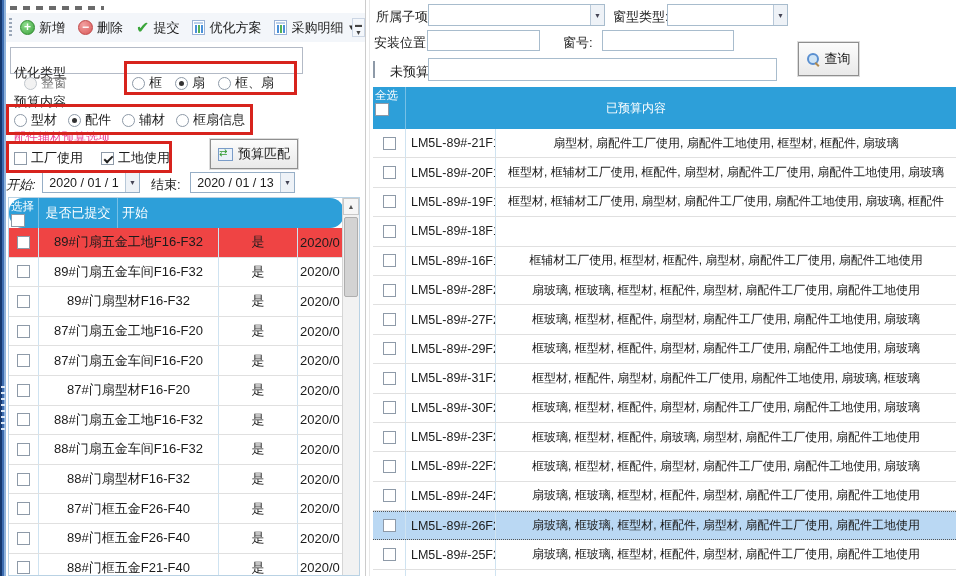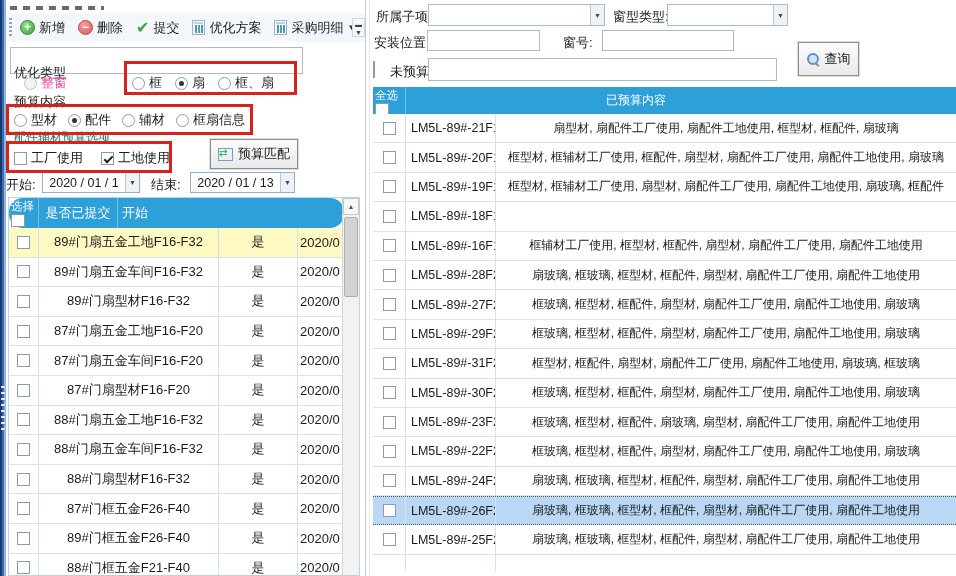--- a/index.html
+++ b/index.html
@@ -28,29 +28,29 @@
   .ic-report::before { content:""; position:absolute; left:1px; top:1px; width:9px; height:2px; background:#bcd0ea; }
   .ic-report::after { content:""; position:absolute; left:2px; bottom:1px; width:8px; height:8px;
     background:linear-gradient(90deg,#4a90d9 0 2px,transparent 2px 3px,#54b054 3px 5px,transparent 5px 6px,#4a90d9 6px 8px);
     background-position:bottom; }
   .caret { font-size:8px; color:#333; }
   .overflow-btn { left:352px; top:18px; width:13px; height:19px; background:#f4f7fb; border:1px solid #ccd6e4; font-size:7px; color:#444; text-align:center; line-height:8px; padding-top:2px; }
 
   .search-input { left:10px; top:47px; width:293px; height:27px; border:1px solid #b3bac6; background:#fff; font-size:13px; padding:0 4px; }
 
   .lbl { font-size:13px; color:#222; }
-  .lbl-sm { font-size:12px; color:#0f766e; }
+  .lbl-sm { font-size:12px; color:#ec4899; }
   .redbox { border:3px solid #d7231d; background:transparent; z-index:5; pointer-events:none; }
 
   .optrow { display:flex; align-items:center; }
   .opt { display:flex; align-items:center; gap:4px; }
   .radio { width:13px; height:13px; border-radius:50%; border:1px solid #8e9aa8; background:#fff; position:relative; flex:0 0 13px; }
   .radio.sel::after { content:""; position:absolute; left:3px; top:3px; width:5px; height:5px; border-radius:50%; background:#333; }
   .radio.dis { border-color:#c0c6cc; background:#f2f2f2; }
-  .dim { color:#ec4899; }
+  .dim { color:#737373; }
   .cb { width:13px; height:13px; border:1px solid #8e9aa8; background:#fff; position:relative; flex:0 0 13px; }
   .cb.on::after { content:""; position:absolute; left:2px; top:3px; width:7px; height:3px; border-left:2px solid #222; border-bottom:2px solid #222; transform:rotate(-45deg); }
   .cb.hdr { width:14px; height:14px; }
 
   .btn3d { border:1px solid #8f8f8f; outline:1px solid #dcdcdc; background:linear-gradient(#fcfcfc,#e9e9e9); display:flex; align-items:center; justify-content:center; gap:5px; font-size:13px; cursor:default; }
   .ic-match { width:15px; height:13px; background:#eaf1fa; border:1px solid #7a9cc8; position:relative; }
   .ic-match::after { content:"\21C4"; position:absolute; left:0px; top:-2px; font-size:10px; color:#2f9b2f; }
   .ic-mag { width:13px; height:13px; position:relative; }
   .ic-mag::before { content:""; position:absolute; left:0; top:0; width:8px; height:8px; border:2px solid #5a8fd0; border-radius:50%; background:#cfe4f5; }
   .ic-mag::after { content:""; position:absolute; left:9px; top:9px; width:5px; height:2px; background:#b08a50; transform:rotate(45deg); transform-origin:0 0; }
@@ -66,38 +66,38 @@
   .vdiv1 { left:365px; top:0; width:1px; height:576px; background:#cccccc; }
   .vdiv2 { left:369px; top:0; width:1px; height:576px; background:#e8e8e8; }
 
   
   .tbl { background:#fff; border:1px solid #b9d2e4; overflow:hidden; }
   .thead { background:#2d9fd9; color:#fff; display:flex; }
   .th { display:flex; align-items:center; justify-content:center; border-right:1px solid rgba(255,255,255,.35); overflow:hidden; }
   .th-sel { flex-direction:column; align-items:flex-start; justify-content:flex-start; padding:1px 0 0 2px; font-size:11.5px; gap:0px; }
   .lrow,.rrow { display:flex; background:#fff; border-bottom:1px solid #e0e0e0; }
   .lc,.rc { display:flex; align-items:center; justify-content:center; border-right:1px solid #cfe3f1; overflow:hidden; white-space:nowrap; }
-  .rsel { background:#fef9c3; }
+  .rsel { background:#ef4444; }
   .rsel2 { background:#bad8f3; border-top:1px dotted #555; border-bottom:1px dotted #555 !important; }
 
   
   #ltable { left:8px; top:197px; width:352px; height:379px; }
   #ltable .thead { height:30px; width:335px;border-radius:14px; }
   #ltable .lrow { height:29.6px; width:335px; }
   .lw1 { width:30px; } .lw2 { width:180px; } .lw3 { width:79px; } .lw4 { width:46px; border-right:none; }
   .lc.lw4 { justify-content:flex-start; padding-left:2px; }
 
   
   .scrollbar { position:absolute; right:0; top:0; width:17px; height:100%; background:#f2f2f2; border-left:1px solid #d5d5d5; }
   .sb-up { position:absolute; top:0; left:0; width:16px; height:17px; background:#f6f6f6; border:1px solid #c8c8c8; font-size:7px; color:#555; text-align:center; line-height:15px; }
   .sb-thumb { position:absolute; top:19px; left:1px; width:14px; height:80px; background:#d3d3d3; border:1px solid #aeaeae; border-radius:2px; }
 
   
   #rtable { left:373px; top:87px; width:583px; height:489px; border-left:1px solid #c9dcea; }
-  #rtable .thead { height:27px; width:583px; }
+  #rtable .thead { height:42px; width:583px; }
   #rtable .rrow { height:29.4px; width:583px; }
   .rw1 { width:33px; } .rw2 { width:90px; } .rw3 { width:460px; border-right:none; font-size:12px; }
   .rc.rw2 { justify-content:flex-start; padding-left:5px; font-size:12.5px; }
 
   .filler-row { display:flex; height:16px; }
   .filler-row .rc { border-bottom:none; }
 </style>
 </head>
 <body>
 
@@ -198,21 +198,21 @@
     </div>
   <div class="abs redbox" style="left:6px;top:141px;width:166px;height:32px;"></div>
 
   
   <div class="abs btn3d" style="left:210px;top:139px;width:88px;height:30px;">
     <span class="ic-match"></span>
     <span>预算匹配</span>
   </div>
 
   
-  <div class="abs lbl" style="left:6px;top:176px;">开始:</div>
+  <div class="abs lbl" style="left:6px;top:176px;font-style:italic;">开始:</div>
   <div class="abs datebox" style="left:42px;top:172px;width:98px;height:21px;">
     <span class="dval">2020 / 01 / 1</span>
     <span class="drop">▼</span>
   </div>
   <div class="abs lbl" style="left:151px;top:176px;">结束:</div>
   <div class="abs datebox" style="left:190px;top:172px;width:105px;height:21px;">
     <span class="dval">2020 / 01 / 13</span>
     <span class="drop">▼</span>
   </div>
 

